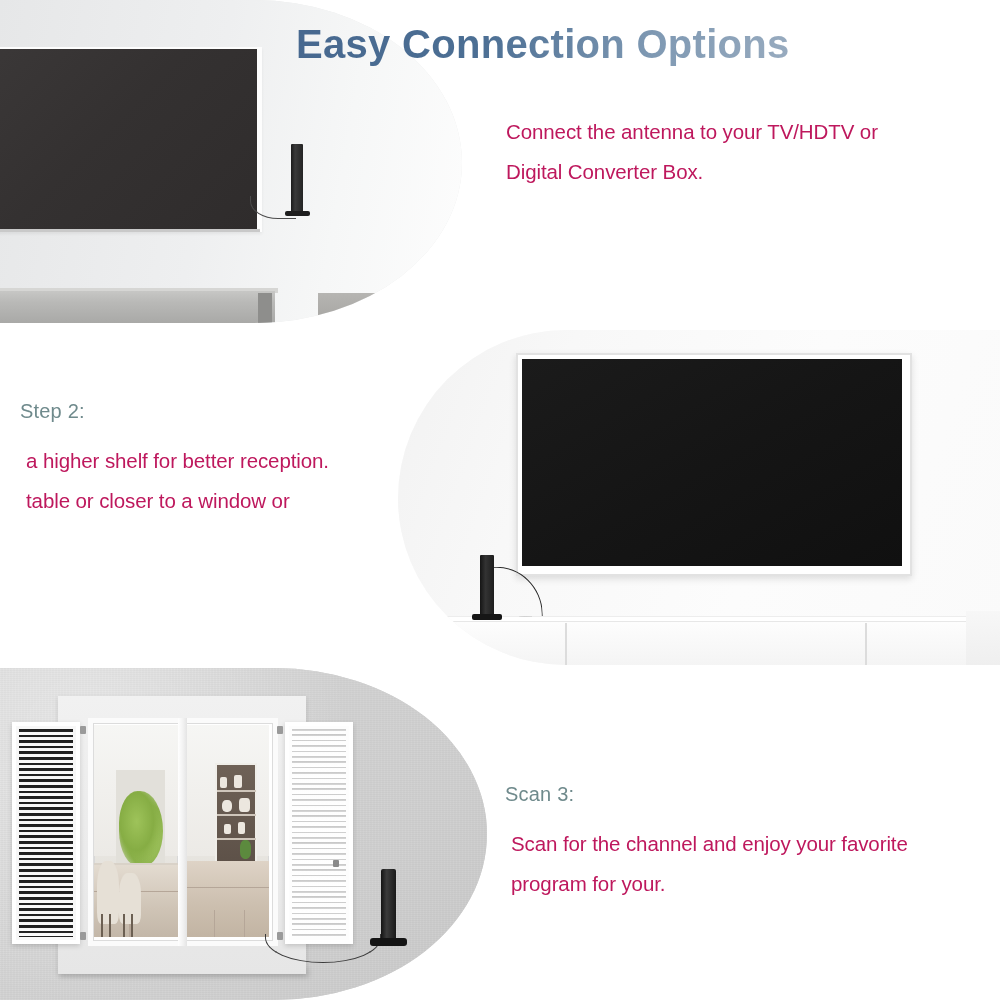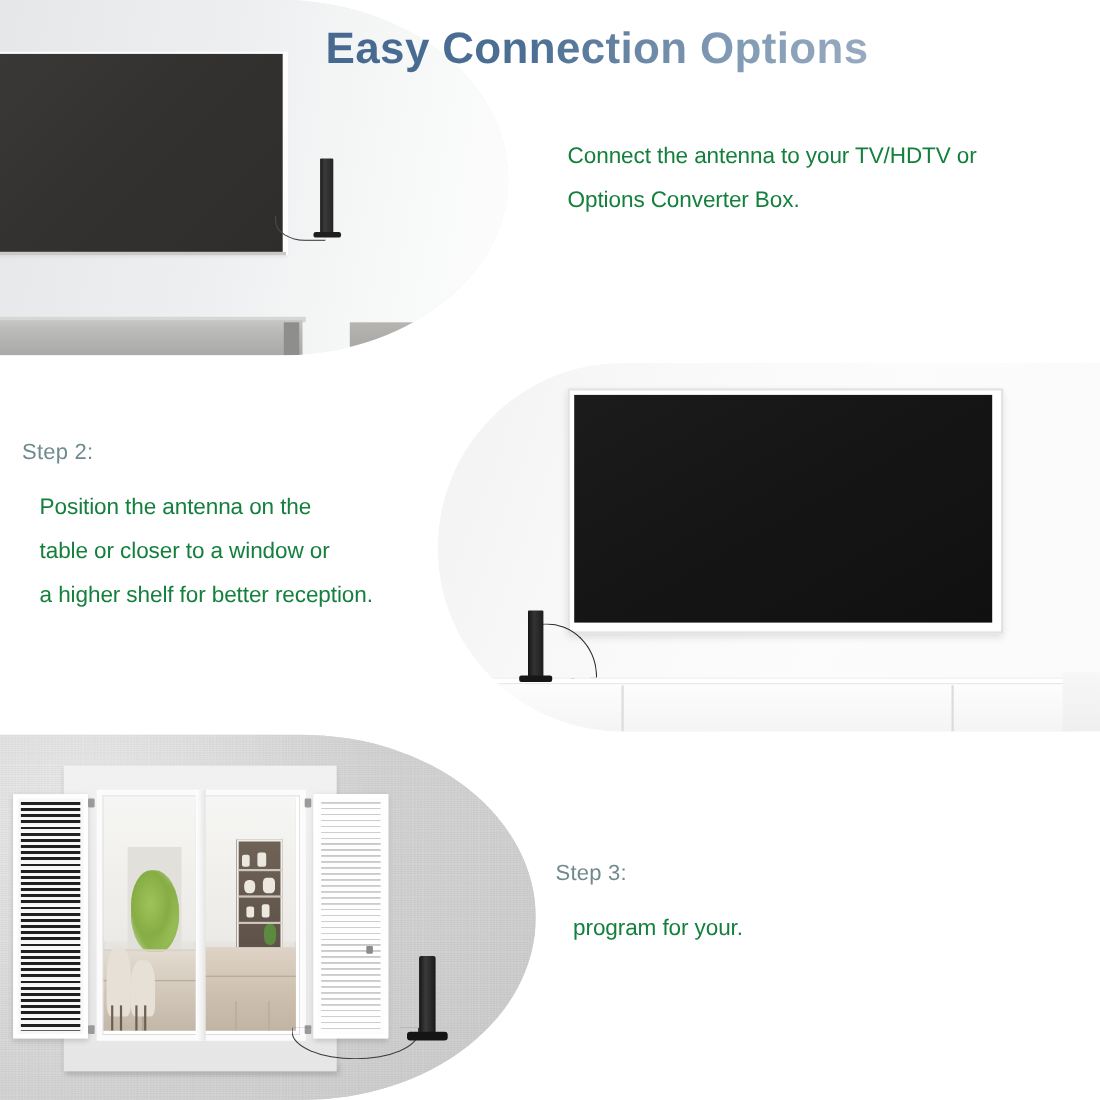--- a/index.html
+++ b/index.html
@@ -505,25 +505,25 @@
   }
   .step-label {
     color: #6f8a8c;
     font-size: 20px;
     font-weight: 400;
     letter-spacing: 0.2px;
     margin: 0 0 18px 0;
     white-space: nowrap;
   }
   .step-body {
-    color: #15803d;
+    color: #be185d;
     font-size: 20.5px;
     line-height: 1.95;
     font-weight: 400;
-    margin: 16px;
+    margin: 6px;
     letter-spacing: -0.1px;
   }
   .step-body .ln { display: block; white-space: nowrap; }
 
   #text-1 { left: 500px; top: 106px; }
   #text-2 { left: 20px;  top: 400px; }
   #text-3 { left: 505px; top: 783px; }
 
   
   #title {
@@ -636,33 +636,33 @@
     <div class="cable"></div>
     <div class="antenna"></div>
     <div class="antenna-base"></div>
   </div>
 
   <div id="title">Easy Connection Options</div>
 
   <div class="textblock" id="text-1">
     <p class="step-body">
       <span class="ln">Connect the antenna to your TV/HDTV or</span>
-      <span class="ln">Options Converter Box.</span>
+      <span class="ln">Digital Converter Box.</span>
     </p>
   </div>
 
   <div class="textblock" id="text-2">
     <p class="step-label">Step 2:</p>
     <p class="step-body">
-      <span class="ln">Position the antenna on the</span>
+      <span class="ln">a higher shelf for better reception.</span>
       <span class="ln">table or closer to a window or</span>
-      <span class="ln">a higher shelf for better reception.</span>
     </p>
   </div>
 
   <div class="textblock" id="text-3">
-    <p class="step-label">Step 3:</p>
+    <p class="step-label">Scan 3:</p>
     <p class="step-body">
+      <span class="ln">Scan for the channel and enjoy your favorite</span>
       <span class="ln">program for your.</span>
     </p>
   </div>
 
 </div>
 
 </body></html>

